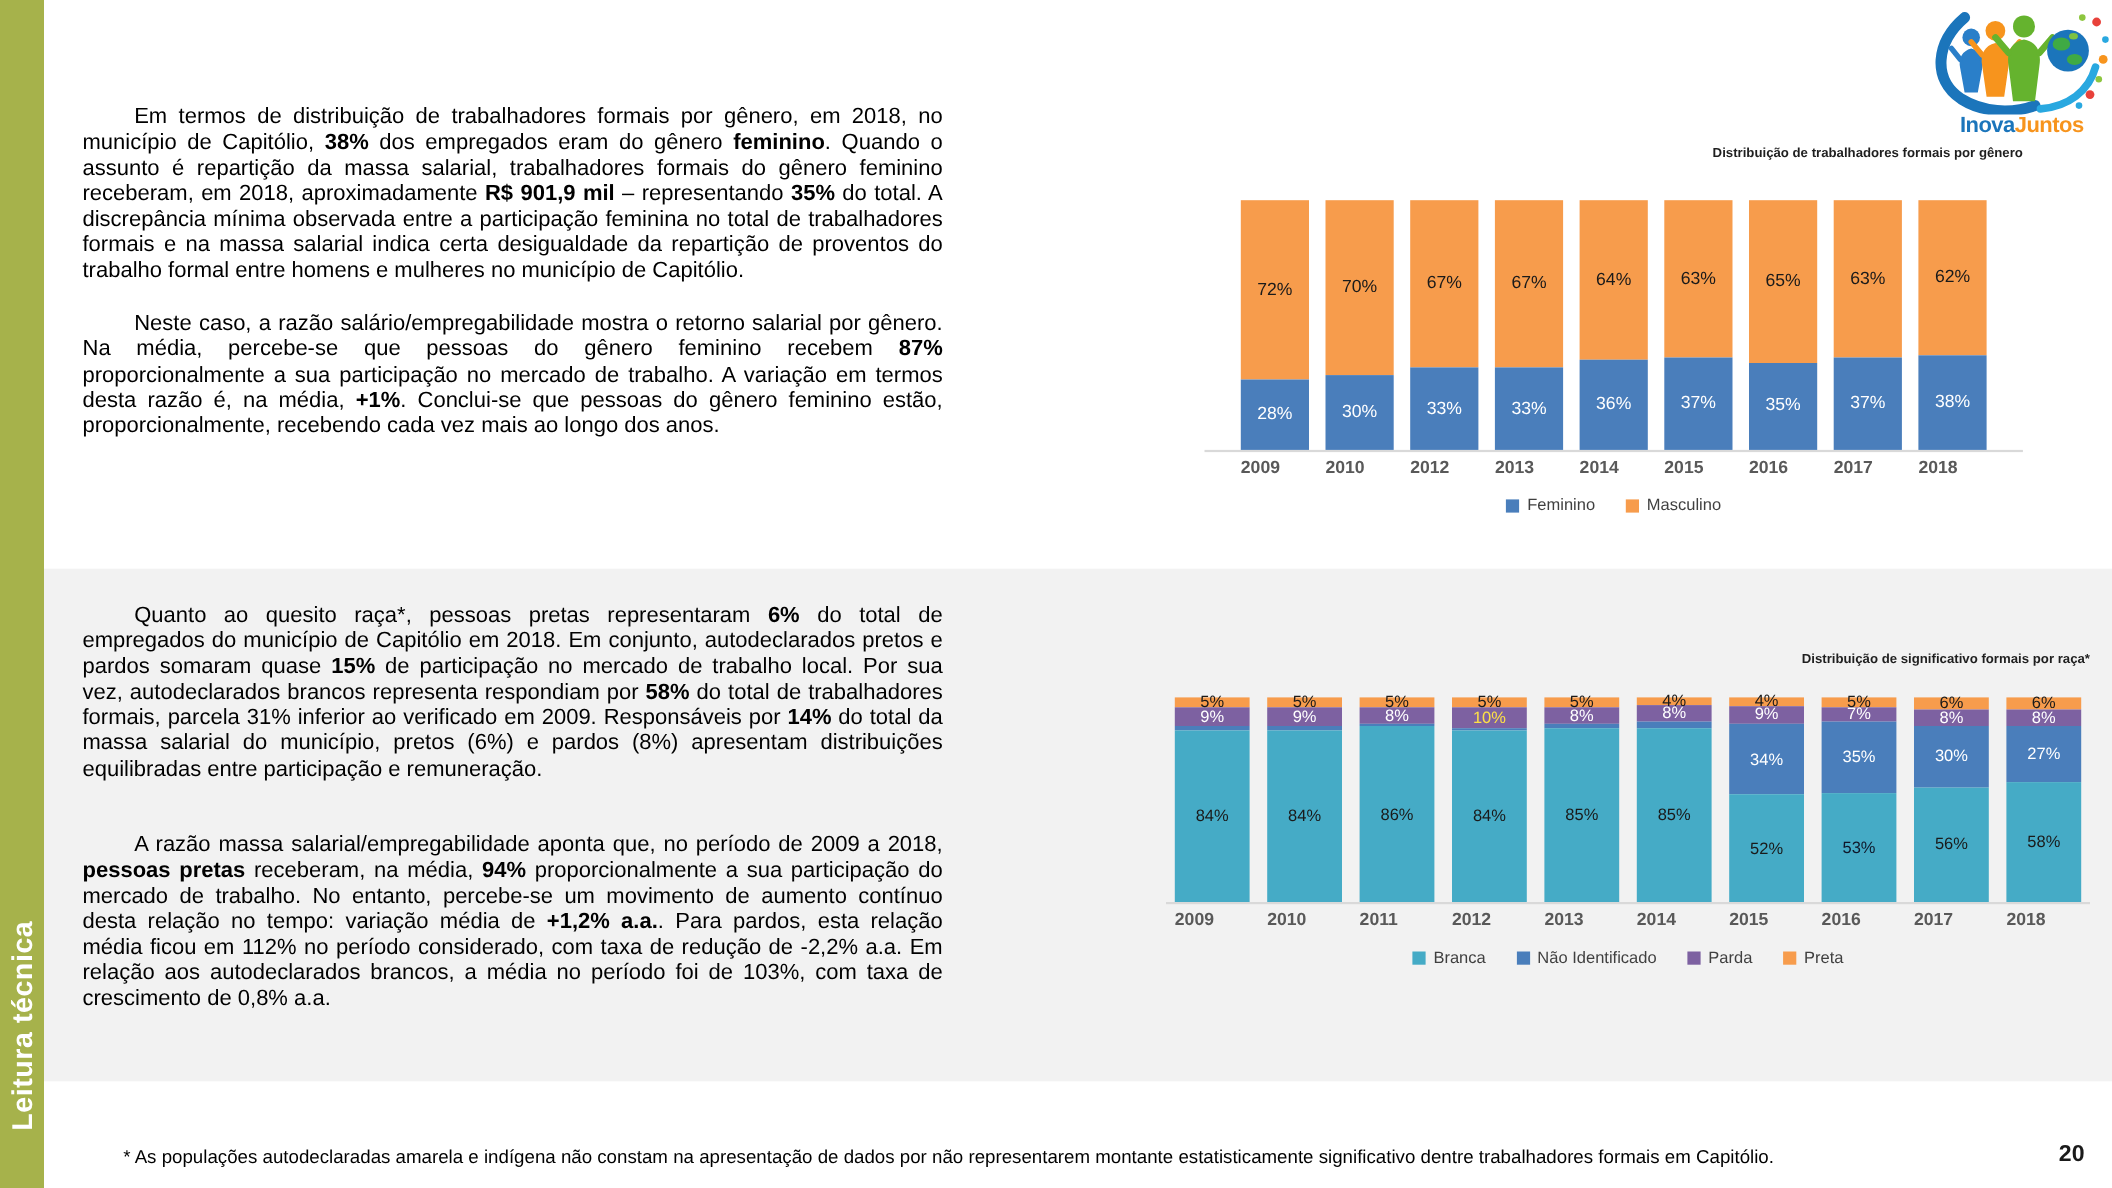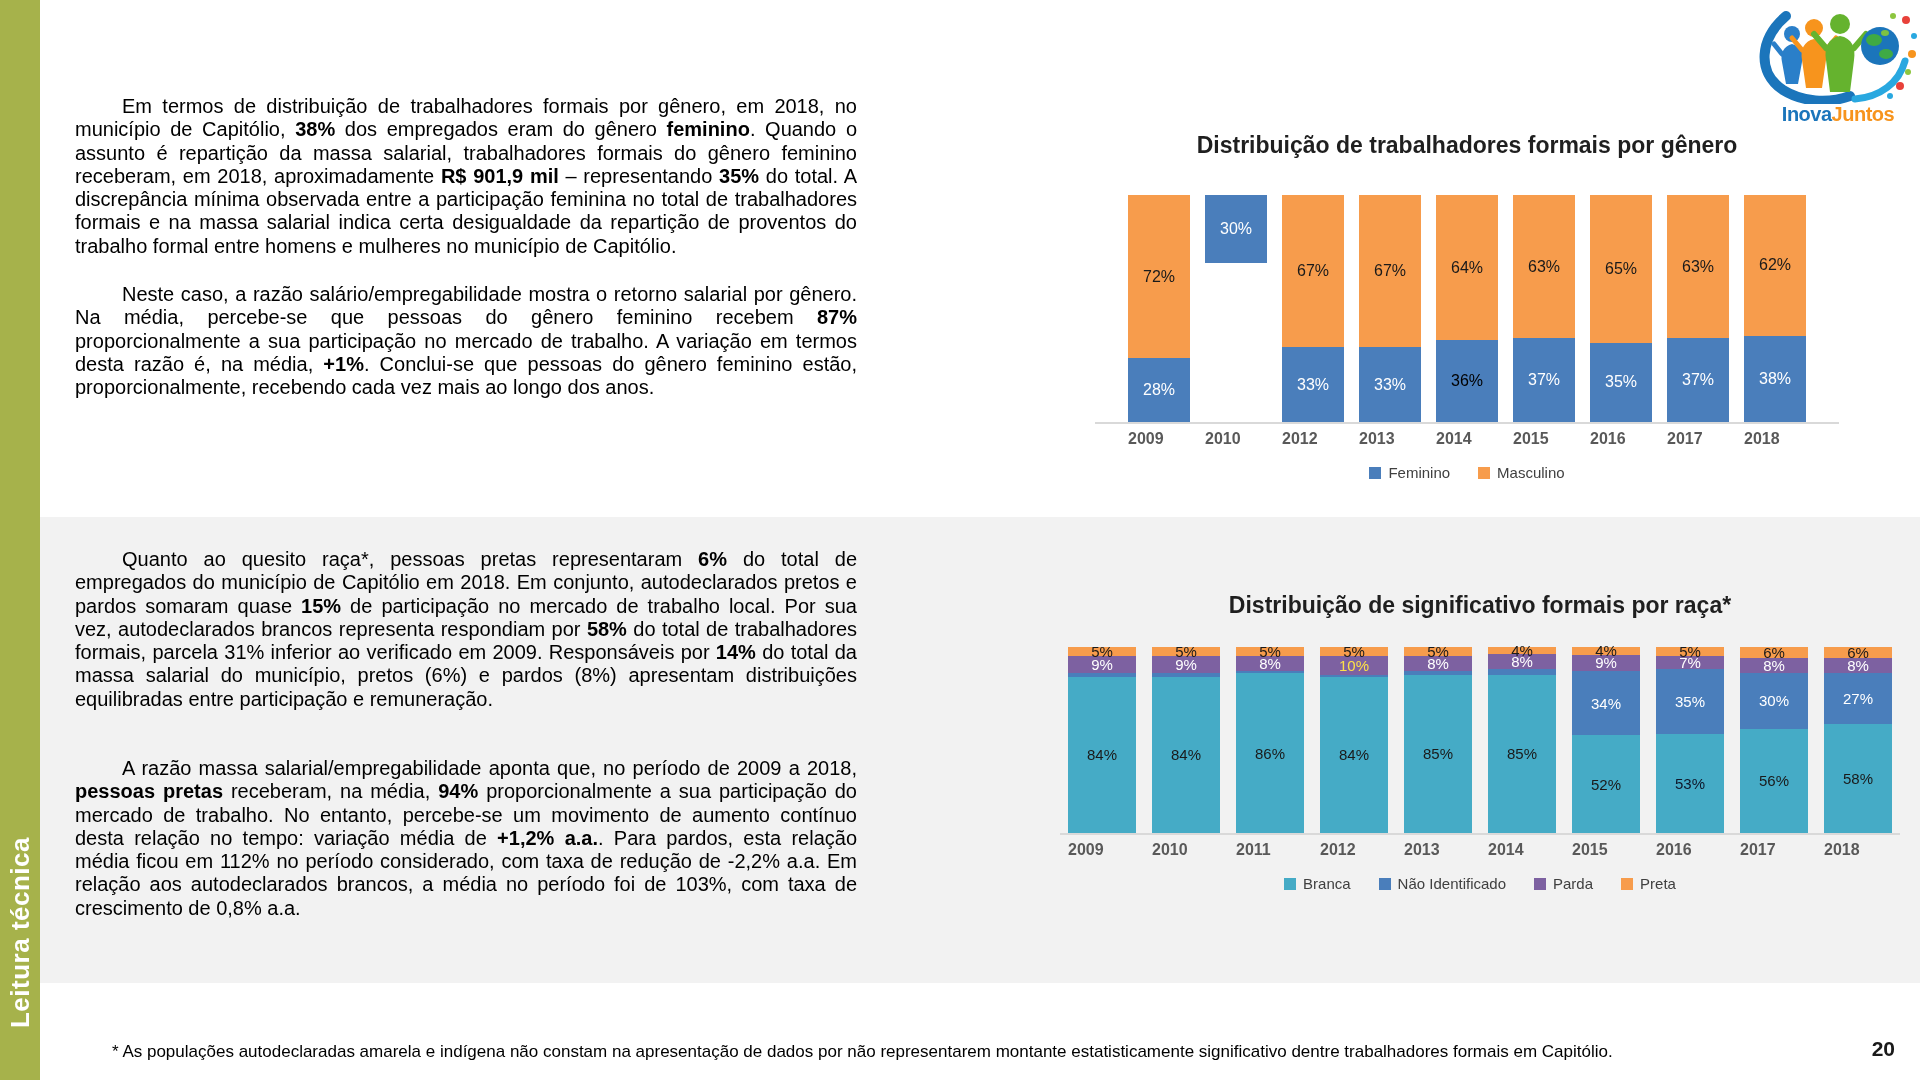--- a/index.html
+++ b/index.html
@@ -21,21 +21,21 @@
                color:#000000; text-align:justify; text-indent:47px; }
   #p1 { top:95px; }
   #p2 { top:283px; }
   #p3 { top:548px; }
   #p4 { top:757px; }
 
   
   .chart { position:absolute; }
   #gender-chart { left:1095px; top:132px; width:744px; }
   #race-chart   { left:1060px; top:592px; width:840px; }
-  .chart-title { text-align:center; font-weight:bold; font-size:23px; color:#1f1f1f; }
+  .chart-title { text-align:right; font-weight:bold; font-size:12px; color:#1f1f1f; }
   .bars { display:flex; justify-content:center; align-items:flex-end; gap:15px;
           border-bottom:2px solid #d9d9d9; }
   #gender-chart .bars { height:229px; margin-top:36px; }
   #race-chart   .bars { height:188px; margin-top:28px; gap:16px; }
   .col  { height:100%; flex:0 0 62px; }
   #race-chart .col { flex:0 0 68px; }
   .seg  { display:flex; align-items:center; justify-content:center; line-height:1;
           overflow:visible; }
   #gender-chart .seg { font-size:16px; }
   #race-chart   .seg { font-size:15px; }
@@ -78,33 +78,34 @@
   <p class="body-text" id="p4">A razão massa salarial/empregabilidade aponta que, no período de 2009 a 2018, <b>pessoas pretas</b> receberam, na média, <b>94%</b> proporcionalmente a sua participação do mercado de trabalho. No entanto, percebe-se um movimento de aumento contínuo desta relação no tempo: variação média de <b>+1,2% a.a.</b>. Para pardos, esta relação média ficou em 112% no período considerado, com taxa de redução de -2,2% a.a. Em relação aos autodeclarados brancos, a média no período foi de 103%, com taxa de crescimento de 0,8% a.a.</p>
 
   <div class="chart" id="gender-chart">
     <div class="chart-title">Distribuição de trabalhadores formais por gênero</div>
     <div class="bars">
         <div class="col">
           <div class="seg" style="height: 72%; background: rgb(247, 156, 76); color: rgb(26, 26, 26);">72%</div>
           <div class="seg" style="height: 28%; background: rgb(74, 126, 187); color: rgb(255, 255, 255);">28%</div>
         </div>
         <div class="col">
+          <div class="seg" style="height: 70%; background: rgb(247, 156, 76); color: rgb(26, 26, 26);">70%</div>
           <div class="seg" style="height: 30%; background: rgb(74, 126, 187); color: rgb(255, 255, 255);">30%</div>
         </div>
         <div class="col">
           <div class="seg" style="height: 67%; background: rgb(247, 156, 76); color: rgb(26, 26, 26);">67%</div>
           <div class="seg" style="height: 33%; background: rgb(74, 126, 187); color: rgb(255, 255, 255);">33%</div>
         </div>
         <div class="col">
           <div class="seg" style="height: 67%; background: rgb(247, 156, 76); color: rgb(26, 26, 26);">67%</div>
           <div class="seg" style="height: 33%; background: rgb(74, 126, 187); color: rgb(255, 255, 255);">33%</div>
         </div>
         <div class="col">
           <div class="seg" style="height: 64%; background: rgb(247, 156, 76); color: rgb(26, 26, 26);">64%</div>
-          <div class="seg" style="height: 36%; background: rgb(74, 126, 187); color: #000000;">36%</div>
+          <div class="seg" style="height: 36%; background: rgb(74, 126, 187); color: #ffffff;">36%</div>
         </div>
         <div class="col">
           <div class="seg" style="height: 63%; background: rgb(247, 156, 76); color: rgb(26, 26, 26);">63%</div>
           <div class="seg" style="height: 37%; background: rgb(74, 126, 187); color: rgb(255, 255, 255);">37%</div>
         </div>
         <div class="col">
           <div class="seg" style="height: 65%; background: rgb(247, 156, 76); color: rgb(26, 26, 26);">65%</div>
           <div class="seg" style="height: 35%; background: rgb(74, 126, 187); color: rgb(255, 255, 255);">35%</div>
         </div>
         <div class="col">

